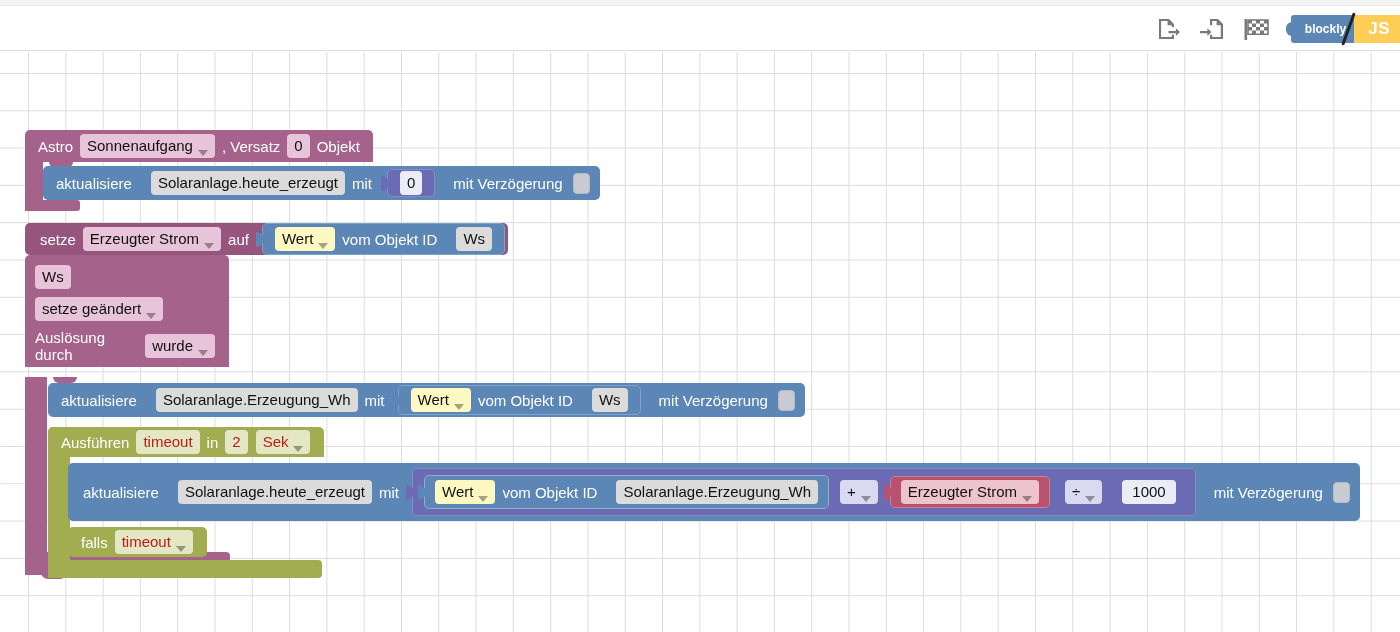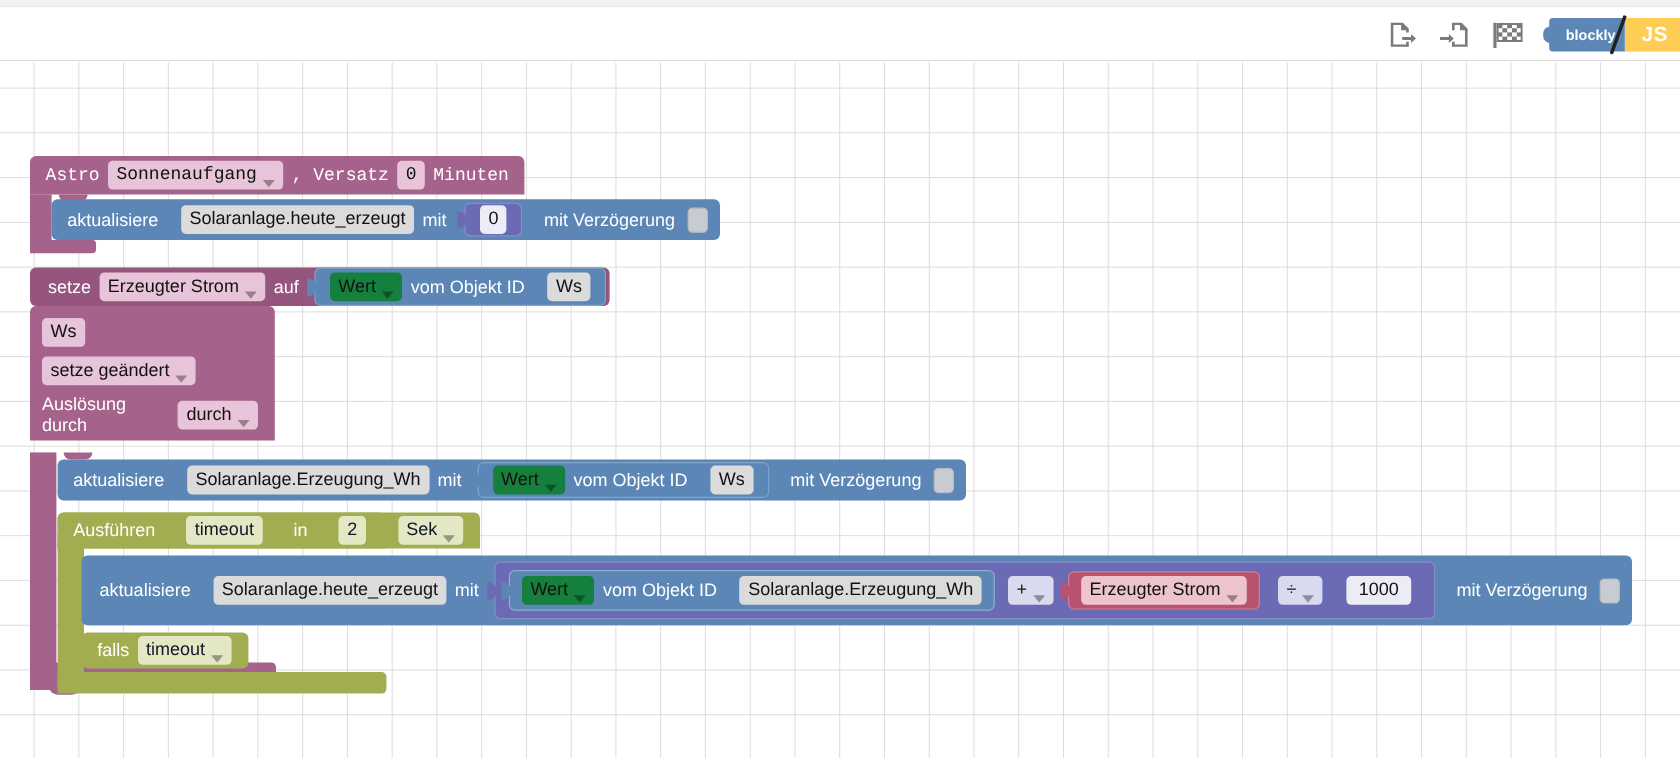--- a/index.html
+++ b/index.html
@@ -85,23 +85,23 @@
   .c-blue   { background: #5b86b5; }
   .c-olive  { background: #a2ad51; }      
 
   
   .field {
     background: #e8c4da; color: #111; border-radius: 4px;
     padding: 2px 7px; font-size: 15px; line-height: 20px;
     display: inline-flex; align-items: flex-end; gap: 5px;
     margin: 0 4px;
   }
-  .field.light { background: #15803d; }
+  .field.light { background: #fef9c3; }
   .field.gray  { background: #dbdbdb; color:#111;margin-left:16px; }
-  .field.olive { background: #e3e7c4; color:#0f172a; }
+  .field.olive { background: #e3e7c4; color:#b91c1c; }
   .field.purple{ background: #d9d9ef; color:#111; }
   .field.redv  { background: #edc3ce; color:#111; }
   .field.num   { background: #ececf6; color:#111; min-width: 22px; justify-content:center; }
 
   .caret {
     width: 0; height: 0; border-left: 5px solid transparent;
     border-right: 5px solid transparent; border-top: 6px solid rgba(0,0,0,.35);
     display: inline-block;
   }
   .checkbox {
@@ -202,30 +202,30 @@
         <div class="lang-blockly">blockly</div>
         <div class="lang-slash"></div>
         <div class="lang-js">JS</div>
       </div>
     </div>
   </div>
 
   <div class="canvas">
 
     <div class="block" id="blk-astro">
-      <div style="position:relative;font-family:Liberation Mono, monospace;">
+      <div style="position:relative;">
         <div class="bbody c-pink astro-body" style="border-radius:5px 5px 0 0;">
           <span class="lbl">Astro</span>
           <span class="field">
             <span>Sonnenaufgang</span>
             <span class="caret"></span>
           </span>
           <span class="lbl">, Versatz</span>
           <span class="field">0</span>
-          <span class="lbl">Minuten</span>
+          <span class="lbl">Objekt</span>
         </div>
         
         <div style="position:absolute; left:0; top:32px; width:18px; height:45px; background:#a5628a;"></div>
         <div style="position:absolute; left:0; top:70px; width:55px; height:11px; background:#a5628a; border-radius:0 3px 3px 0;"></div>
         
         <div style="position:absolute; left:24px; top:32px; width:24px; height:6px; background:#a5628a; border-radius:0 0 8px 8px;"></div>
       </div>
     </div>
 
     <div class="block" id="blk-upd1">
@@ -270,21 +270,21 @@
           </div>
           <div class="row">
             <span class="field" style="margin-left:0;">
               <span>setze geändert</span>
               <span class="caret"></span>
             </span>
           </div>
           <div class="row">
             <span>Auslösung durch</span>
             <span class="field">
-              <span>durch</span>
+              <span>wurde</span>
               <span class="caret"></span>
             </span>
           </div>
         </div>
 
         <div style="position:absolute; left:0; top:122px; width:22px; height:198px; background:#a5628a;"></div>
 
         <div style="position:absolute; left:0; top:297px; width:205px; height:20px; background:#a5628a; border-radius:0 4px 4px 0;"></div>
 
         <div style="position:absolute; left:28px; top:122px; width:24px; height:6px; background:#a5628a; border-radius:0 0 8px 8px;"></div>
@@ -310,21 +310,21 @@
           </span>
           <span class="lbl">vom Objekt ID</span>
           <span class="field gray">Ws</span>
         </span>
         <span class="lbl" style="margin-left:12px;">mit Verzögerung</span>
         <span class="checkbox"></span>
       </div>
     </div>
 
     <div class="block" id="blk-ausf">
-      <div class="bbody c-olive" style="height:30px; border-radius:5px 5px 0 0;gap:19px;">
+      <div class="bbody c-olive" style="height:30px; border-radius:5px 5px 0 0;">
         <span class="lbl">Ausführen</span>
         <span class="field olive">timeout</span>
         <span class="lbl">in</span>
         <span class="field olive">2</span>
         <span class="field olive">
           <span>Sek</span>
           <span class="caret"></span>
         </span>
       </div>
     </div>

